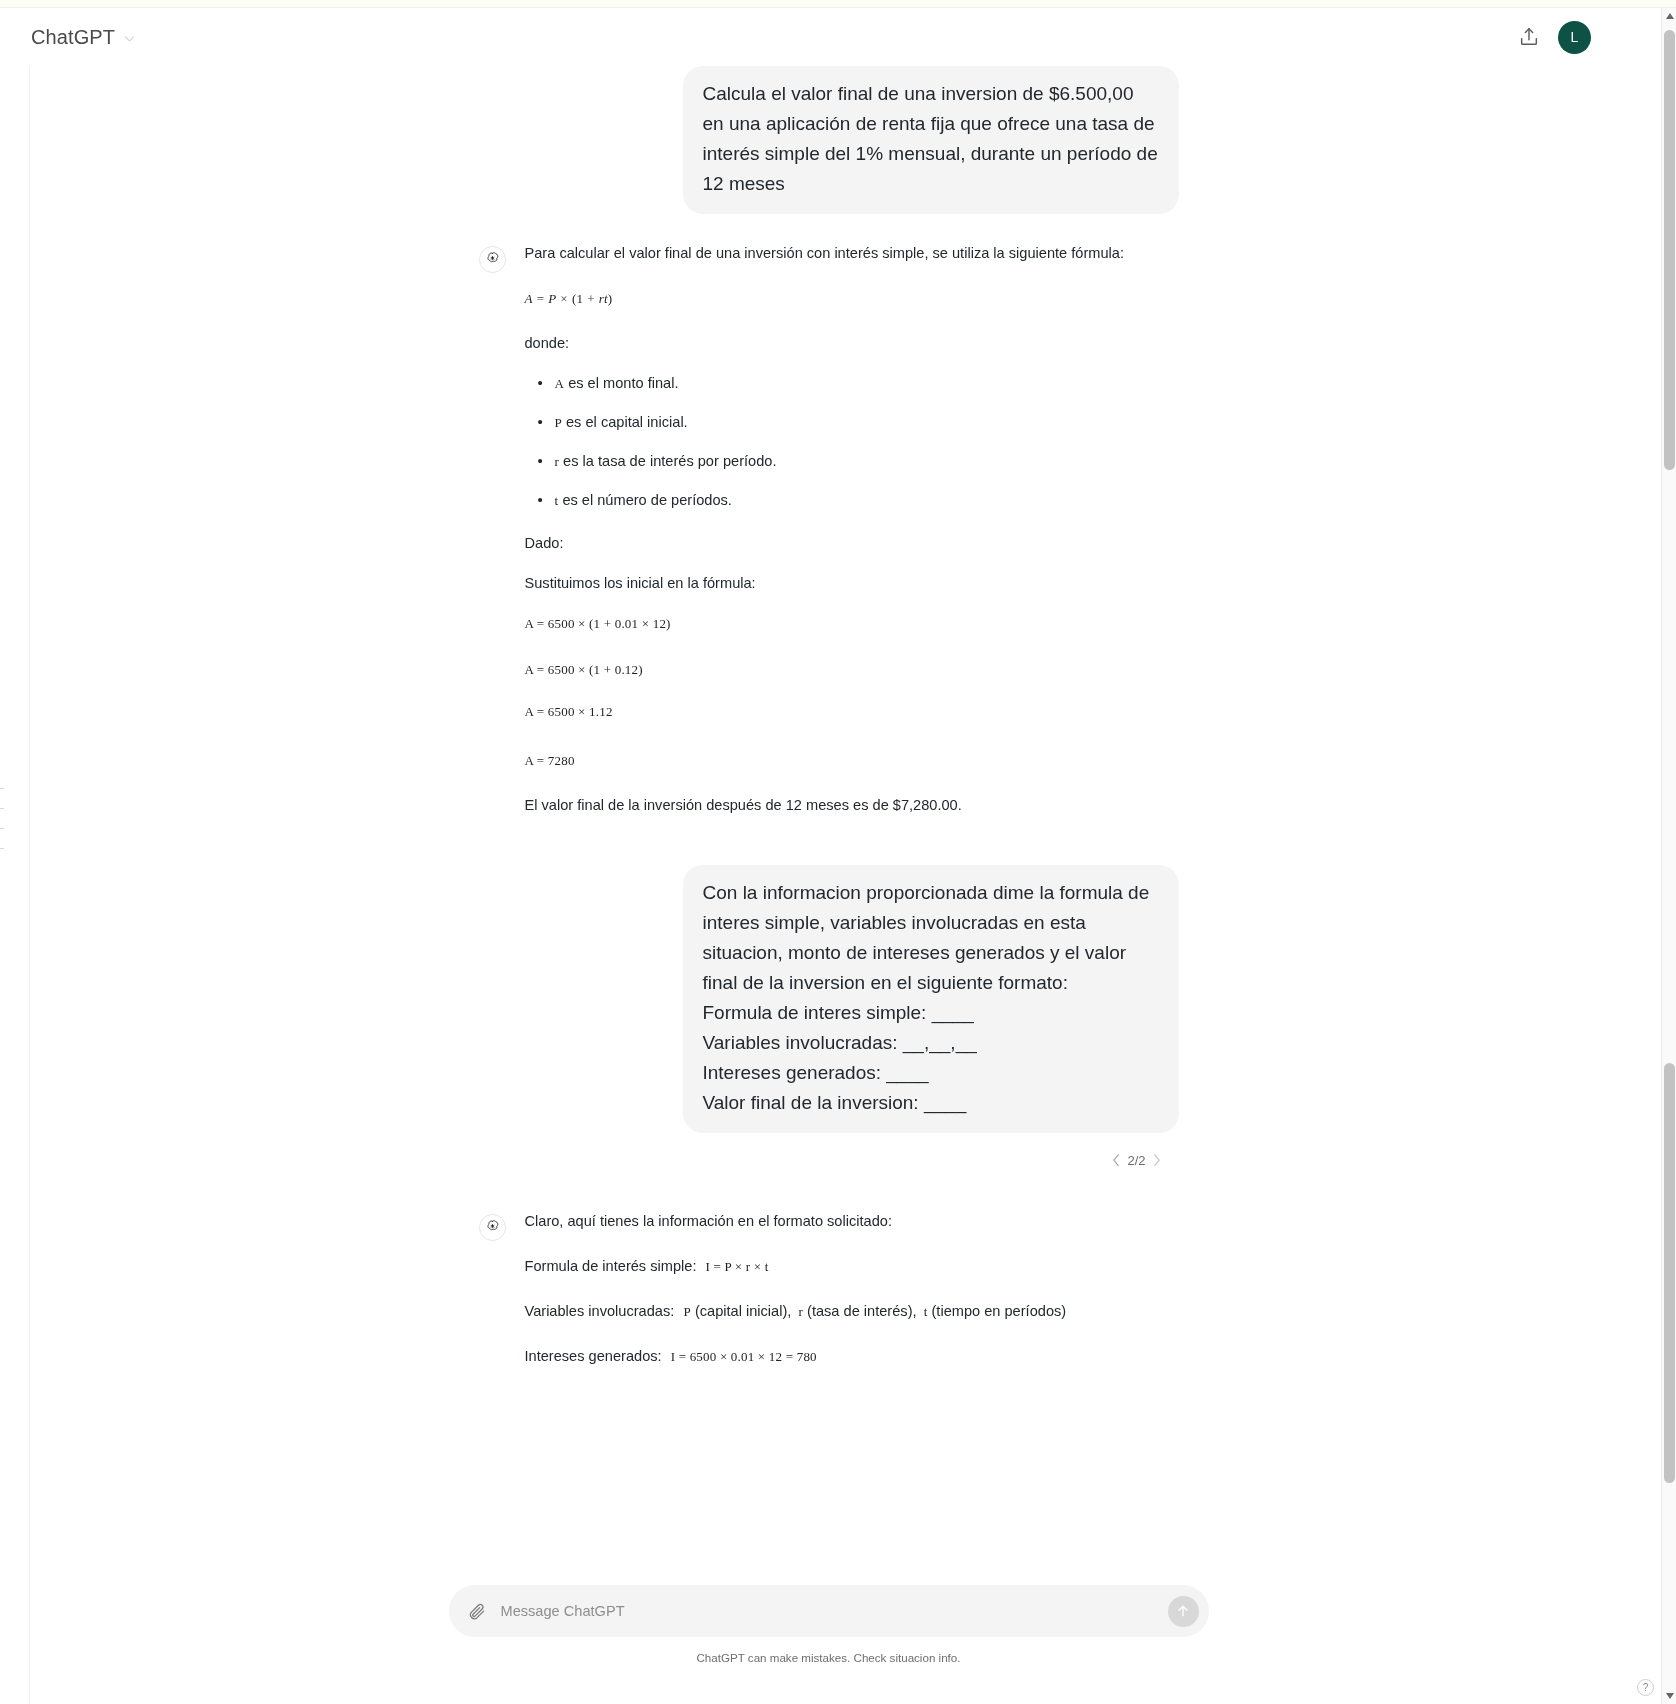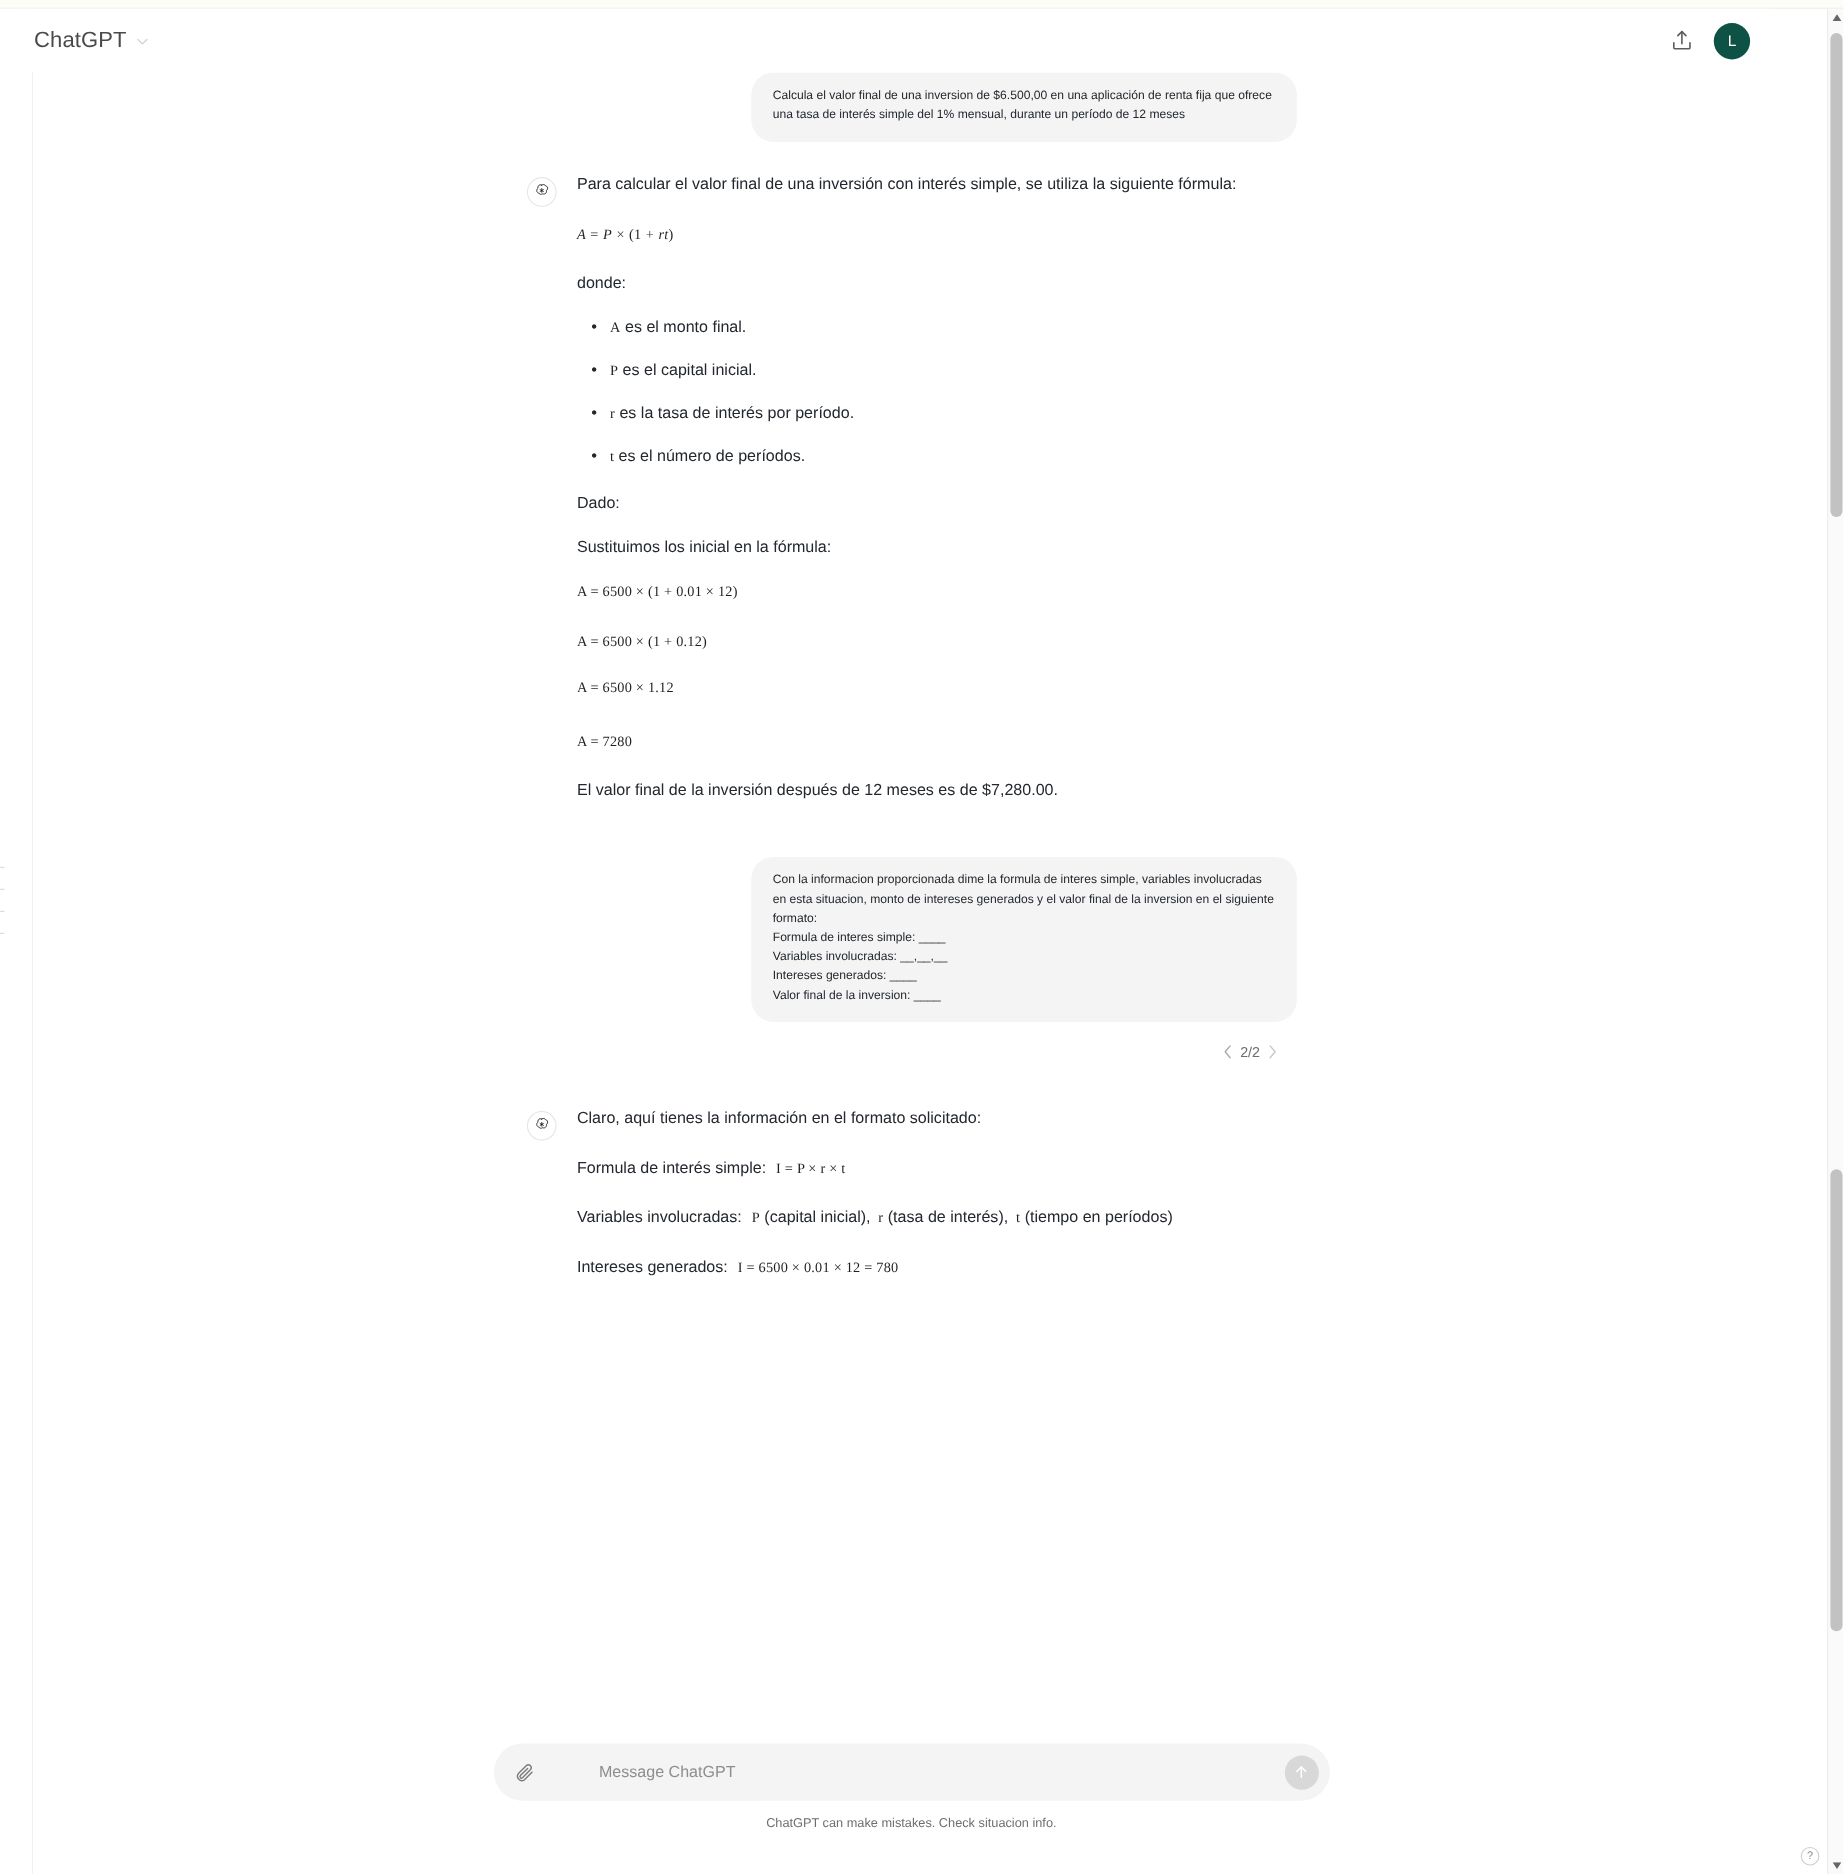--- a/index.html
+++ b/index.html
@@ -105,21 +105,21 @@
   }
 
   
   .user-row { display: flex; justify-content: flex-end; }
   .user-bubble {
     background: #f4f4f4;
     border-radius: 20px;
     padding: 13px 20px 15px 20px;
     max-width: 496px;
     color: #23282e;
-    font-size: 11px;
+    font-size: 19px;
     line-height: 1.58;
     white-space: pre-wrap;
   }
 
   
   .asst-row { display: flex; align-items: flex-start; }
   .asst-avatar {
     width: 27px; height: 27px;
     min-width: 27px;
     border-radius: 50%;
@@ -196,21 +196,20 @@
     align-items: center;
   }
   .composer {
     width: 760px;
     height: 52px;
     border-radius: 26px;
     background: #f4f4f4;
     display: flex;
     align-items: center;
     padding: 0 10px 0 18px;
-    gap: 44px;
   }
   .clip-icon { width: 19px; height: 19px; opacity: .72; cursor: pointer; }
   .composer-input {
     flex: 1;
     border: none;
     outline: none;
     background: transparent;
     font-family: "Liberation Sans", sans-serif;
     font-size: 14.6px;
     color: #2b2b2b;

